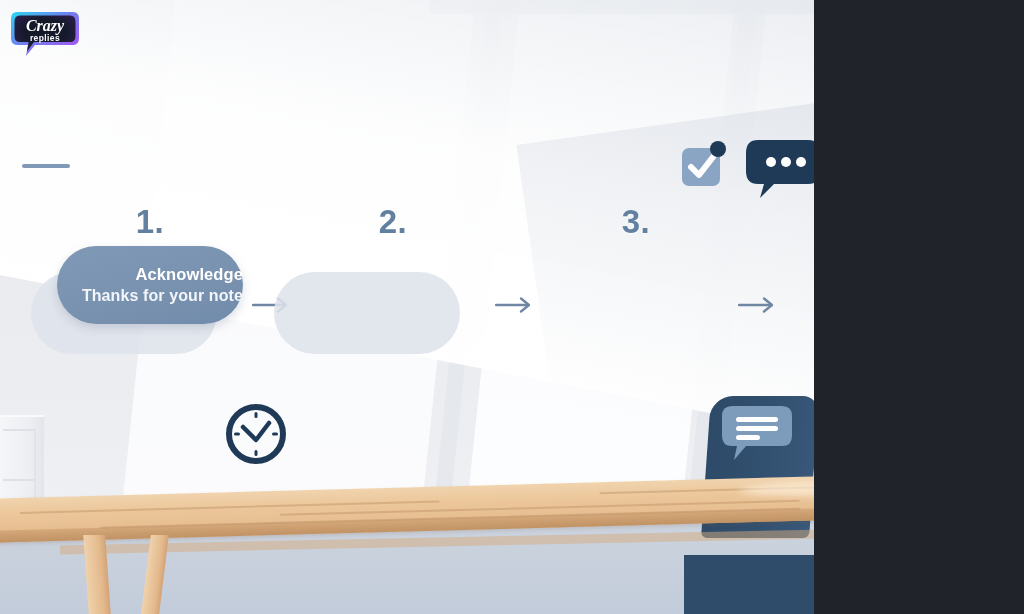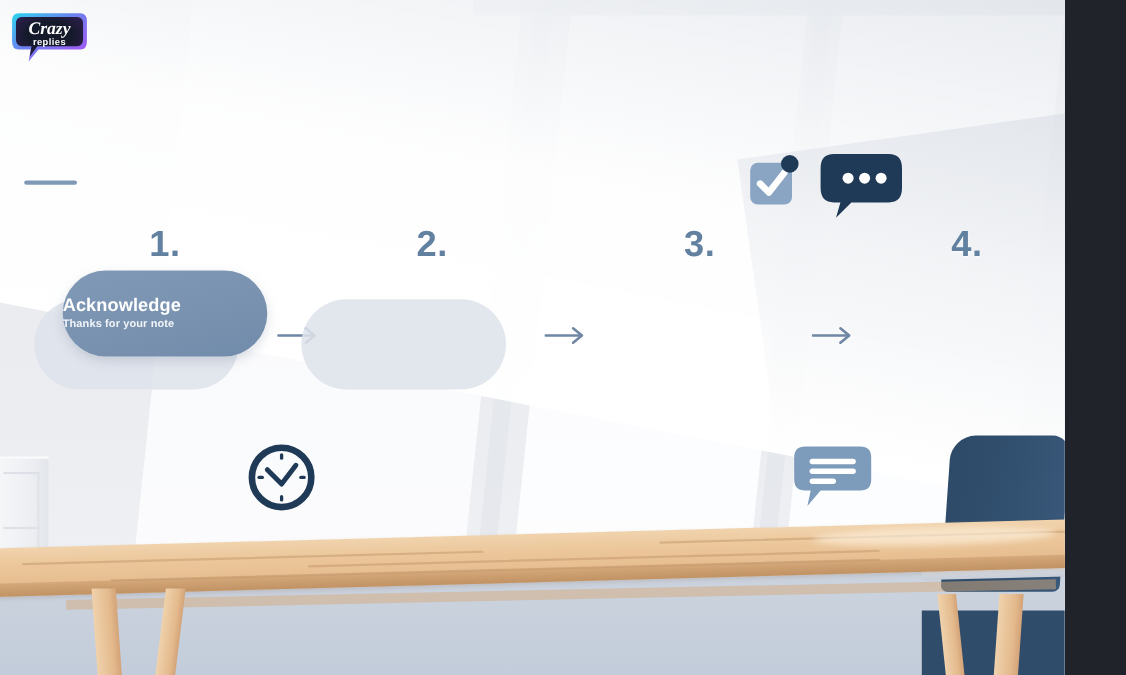--- a/index.html
+++ b/index.html
@@ -5,21 +5,21 @@
 <style>
   html, body {
     margin: 0;
     padding: 0;
     background: #20242a;
   }
   * { box-sizing: border-box; }
 
   .stage {
     position: relative;
-    width: 968px;
+    width: 814px;
     height: 614px;
     overflow: hidden;
     font-family: "Liberation Sans", "DejaVu Sans", sans-serif;
     background: #e5e5e5;
   }
 
   
   .wall {
     position: absolute;
     inset: 0;
@@ -232,35 +232,35 @@
     border-radius: 44px;
   }
   .card {
     position: absolute;
     left: 0; top: 0;
     width: 186px; height: 78px;
     background: linear-gradient(165deg, #8099b6 0%, #7992af 55%, #718bab 100%);
     border-radius: 40px;
     display: flex;
     flex-direction: column;
-    align-items: flex-start;
+    align-items: flex-end;
     justify-content: center;
     box-shadow: 0 4px 10px rgba(90,110,135,.22);
   }
   .card-title {
     color: #ffffff;
     font-size: 16.5px;
     font-weight: bold;
     line-height: 1.15;
     text-align: center;
     letter-spacing: .1px;
   }
   .card-sub {
     color: #f2f5f9;
-    font-size: 10px;
+    font-size: 16px;
     font-weight: bold;
     line-height: 1.2;
     text-align: center;
     margin-top: 2px;
     letter-spacing: .1px;
   }
   .card-title.wide { font-size: 16px; }
 
   .arrow {
     position: absolute;

